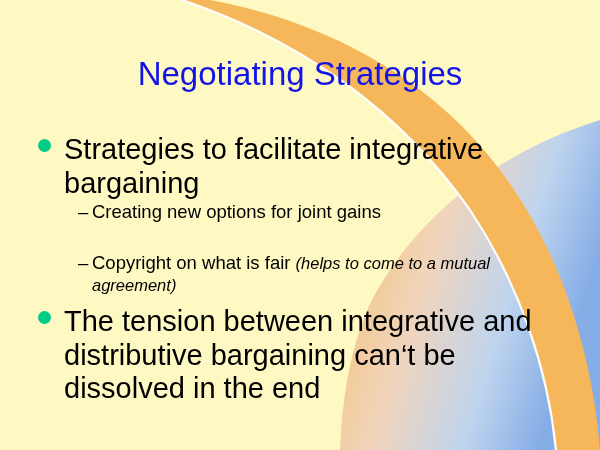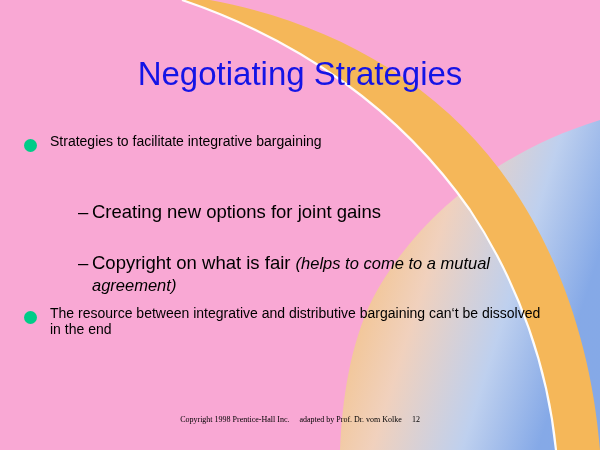--- a/index.html
+++ b/index.html
@@ -9,21 +9,21 @@
   body {
     width: 600px;
     height: 450px;
     overflow: hidden;
     font-family: "Liberation Sans", sans-serif;
   }
   #slide {
     position: relative;
     width: 600px;
     height: 450px;
-    background: #f9a8d4;
+    background: #fef9c3;
     overflow: hidden;
   }
   #slide-bg-svg {
     position: absolute;
     left: 0;
     top: 0;
     width: 600px;
     height: 450px;
   }
   #content {
@@ -37,24 +37,24 @@
     top: 55px;
     width: 600px;
     text-align: center;
     font-size: 33px;
     color: #1414E6;
     font-family: "Liberation Sans", sans-serif;
     letter-spacing: 0px;
   }
   .bullet-l1 {
     position: absolute;
-    left: 24px;
+    left: 38px;
     width: 520px;
     color: #000000;
-    font-size: 14px;
+    font-size: 29px;
     line-height: 1.16;
   }
   .bullet-l1 .marker {
     position: absolute;
     left: 0px;
     top: 6px;
     width: 13px;
     height: 13px;
     border-radius: 50%;
     background: #00CC88;
@@ -142,21 +142,18 @@
       <span class="btext">Creating new options for joint gains</span>
     </div>
 
     <div class="bullet-l2" id="b3">
       <span class="dash">–</span>
       <span class="btext"><span>Copyright on what is fair </span><span class="italic-note">(helps to come to a mutual agreement)</span></span>
     </div>
 
     <div class="bullet-l1" id="b4">
       <span class="marker"></span>
-      <span class="btext">The resource between integrative and distributive bargaining can‘t be dissolved in the end</span>
+      <span class="btext">The tension between integrative and distributive bargaining can‘t be dissolved in the end</span>
     </div>
 
-    <div id="footer">
-      <span>Copyright 1998 Prentice-Hall Inc.</span><span>     </span><span>adapted by Prof. Dr. vom Kolke</span><span>     </span><span>12</span>
-    </div>
 
   </div>
 </div>
 
 </body></html>

